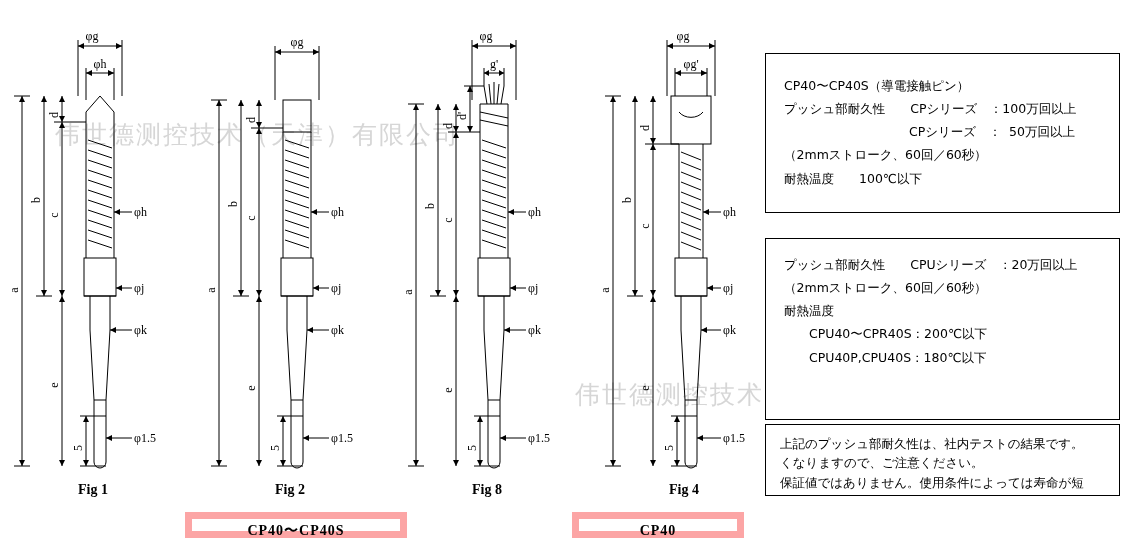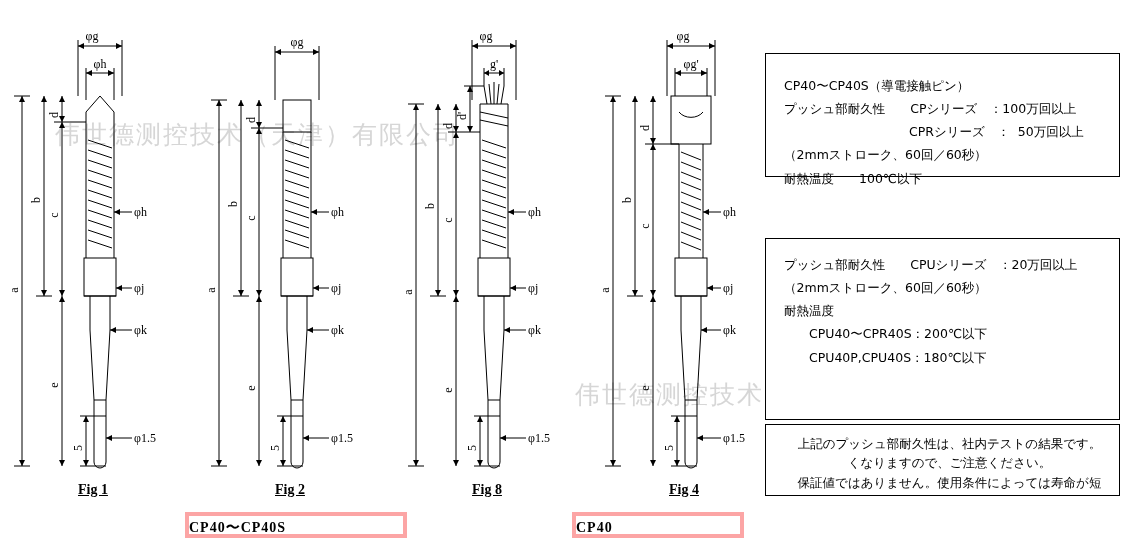--- a/index.html
+++ b/index.html
@@ -27,46 +27,46 @@
   .wm1{left:55px;top:118px;}
   .wm2{left:575px;top:378px;}
 
   
   .fig{position:absolute;top:0;height:542px;}
   .figlabel{
     position:absolute;
     font-size:14px;
     font-weight:bold;
     font-family:"Liberation Serif", serif;
-    text-decoration:underline;
   }
 
   svg{overflow:visible;}
 
   
   .tbox{
     position:absolute;
     border:1px solid #000;
     background:#fff;
     box-sizing:border-box;
     font-size:12.5px;
     line-height:1.85;
     font-family:"DejaVu Sans", sans-serif;
   }
   .tbox .ln{white-space:pre;}
-  .tbox.b1{left:765px;top:53px;width:355px;height:124px;padding:20px 0 0 18px;}
+  .tbox.b1{left:765px;top:53px;width:355px;height:160px;padding:20px 0 0 18px;}
   .tbox.b2{left:765px;top:238px;width:355px;height:182px;padding:14px 0 0 18px;}
-  .tbox.b3{left:765px;top:424px;width:355px;height:72px;padding:9px 0 0 14px;font-size:12.5px;line-height:1.55;text-align:center;}
+  .tbox.b3{left:765px;top:424px;width:355px;height:72px;padding:9px 0 0 14px;font-size:12.5px;line-height:1.55;}
 
   
   .cap{
     position:absolute;
-    border:4px solid #fca5a5;
+    border:7px solid #fca5a5;
     background:#fff;
     box-sizing:border-box;
+    text-align:center;
     font-size:14px;
     font-weight:bold;
     font-family:"Liberation Serif", serif;
     letter-spacing:1px;
     line-height:24px;
     height:26px;
   }
   .cap1{left:185px;top:512px;width:222px;}
   .cap2{left:572px;top:512px;width:172px;}
 </style>
@@ -406,21 +406,21 @@
       <text x="132" y="292">φj</text>
       <text x="132" y="334">φk</text>
       <text x="132" y="442">φ1.5</text>
     </g>
   </svg>
   <div class="figlabel" style="left:669px;top:482px;">Fig 4</div>
 
   <div class="tbox b1">
     <div class="ln">CP40〜CP40S（導電接触ピン）</div>
     <div class="ln">プッシュ部耐久性　　CPシリーズ　：100万回以上</div>
-    <div class="ln">　　　　　　　　　　CPRシリーズ　：  50万回以上</div>
+    <div class="ln">　　　　　　　　　　CPシリーズ　：  50万回以上</div>
     <div class="ln">（2mmストローク、60回／60秒）</div>
     <div class="ln">耐熱温度　　100℃以下</div>
   </div>
 
   <div class="tbox b2">
     <div class="ln">プッシュ部耐久性　　CPUシリーズ　：20万回以上</div>
     <div class="ln">（2mmストローク、60回／60秒）</div>
     <div class="ln">耐熱温度</div>
     <div class="ln">　　CPU40〜CPR40S：200℃以下</div>
     <div class="ln">　　CPU40P,CPU40S：180℃以下</div>

